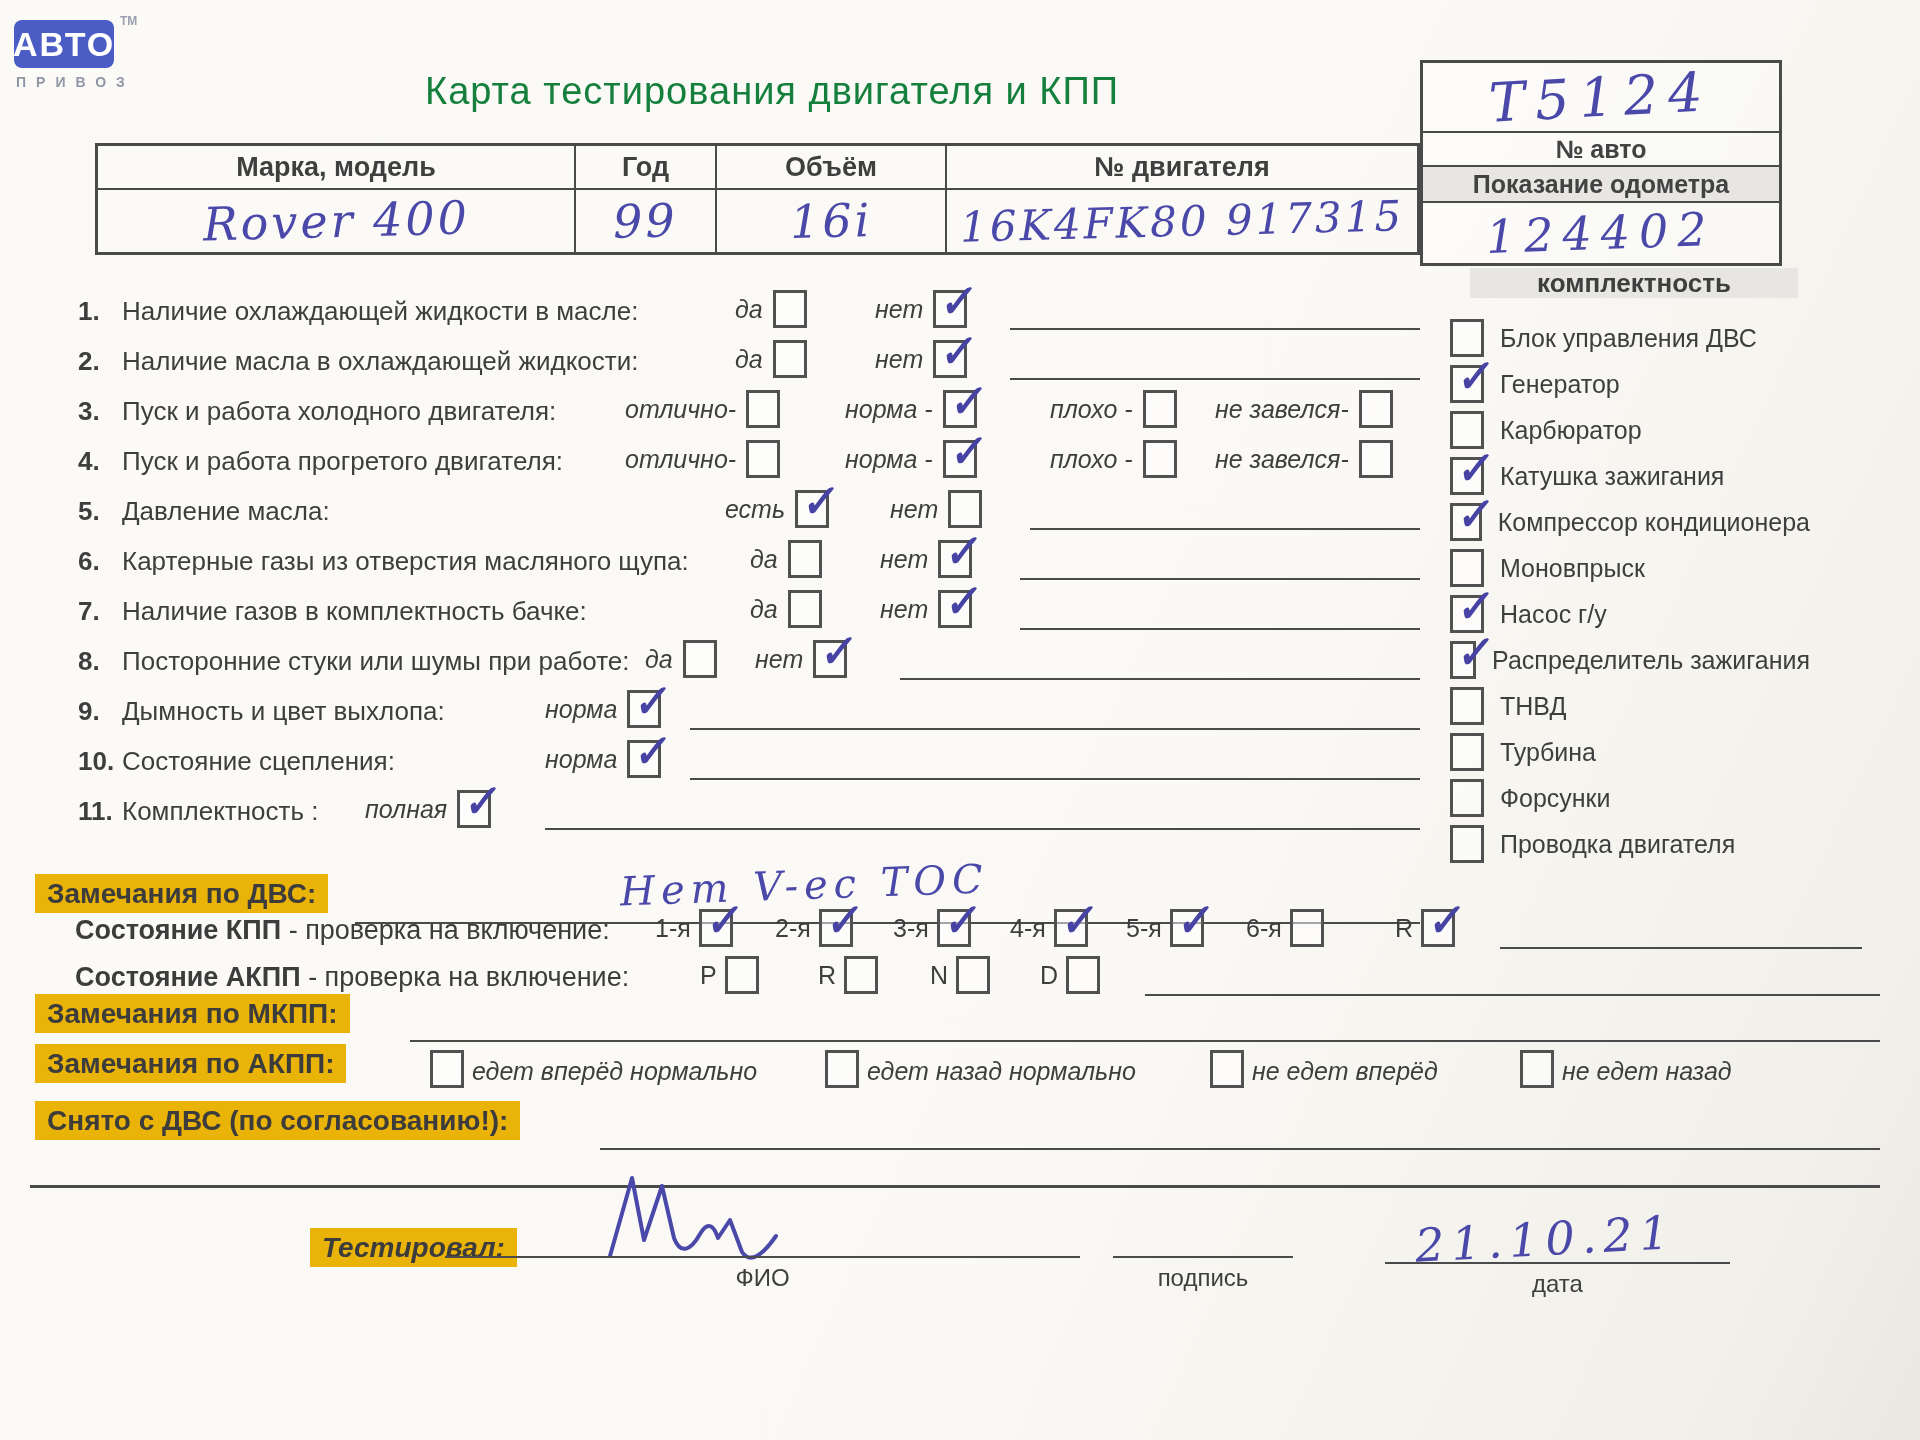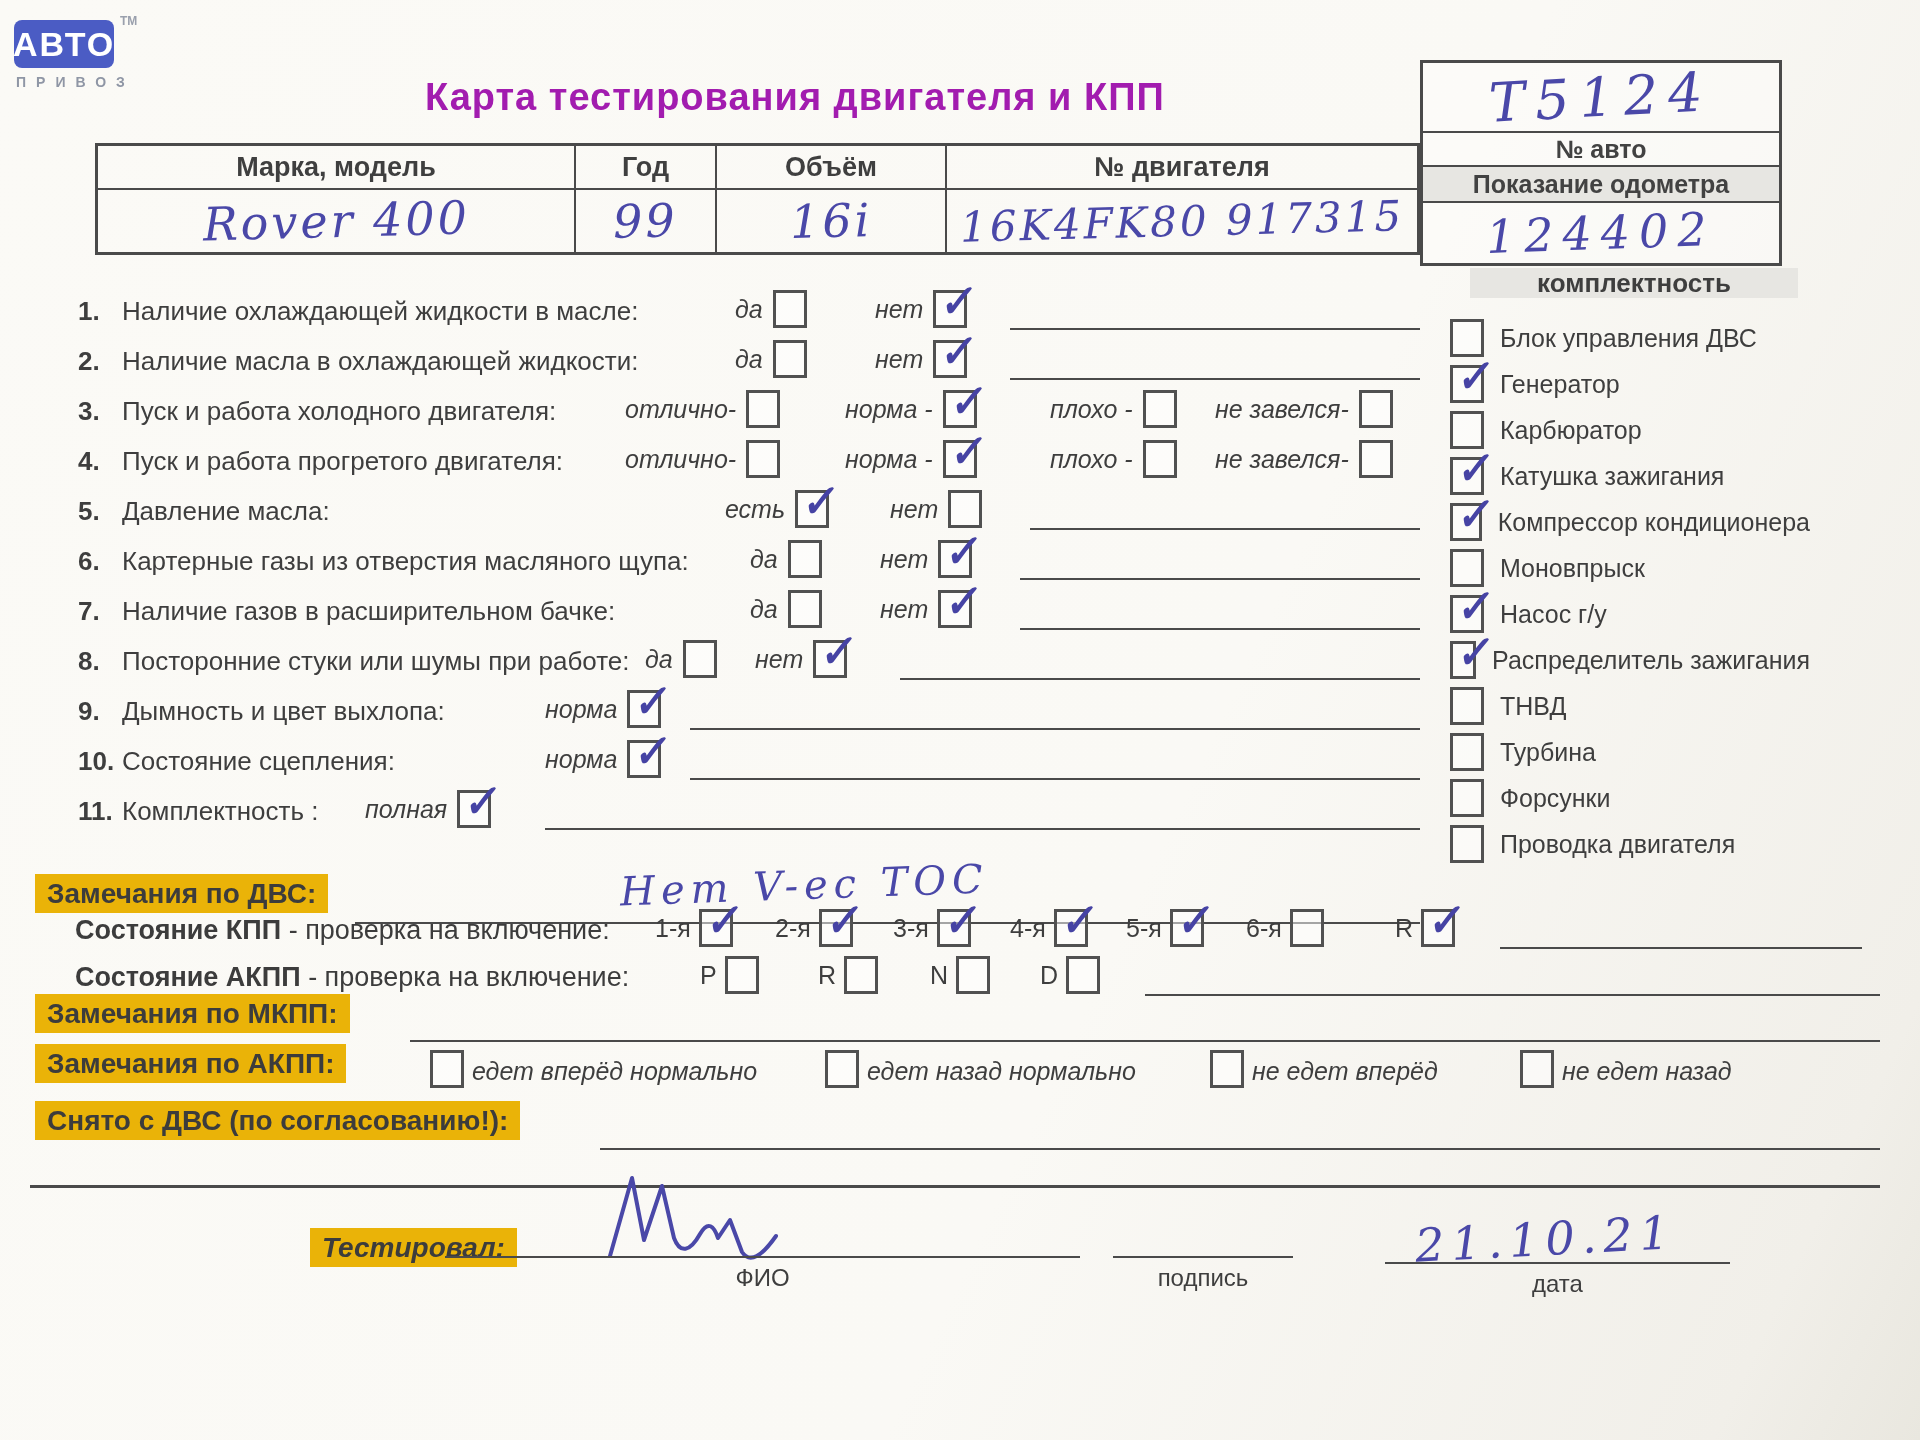--- a/index.html
+++ b/index.html
@@ -12,21 +12,21 @@
   }
   .abs { position:absolute; }
 
   
   .logo-box { position:absolute; left:14px; top:20px; width:100px; height:48px;
     background:#4b5cc4; color:#fff; font-weight:bold; font-size:34px;
     display:flex; align-items:center; justify-content:center; letter-spacing:2px; border-radius:8px;}
   .logo-tm { position:absolute; left:120px; top:14px; font-size:12px; color:#9aa0ad; font-weight:bold;}
   .logo-sub { position:absolute; left:16px; top:74px; font-size:14px; color:#8f96a5; font-weight:bold; letter-spacing:10px;}
 
-  .title { position:absolute; left:425px; top:70px; font-size:38px; font-weight:bold; color:#a21caf; letter-spacing:1px;margin-top:6px;}
+  .title { position:absolute; left:425px; top:70px; font-size:38px; font-weight:normal; color:#15803d; letter-spacing:1px;}
 
   
   .hw { font-family:"DejaVu Serif", serif; font-style:italic; color:#4a48a8; }
 
   
   .vtable { position:absolute; left:95px; top:143px; width:1325px; border:3px solid #4a4a4a; box-sizing:border-box;
     display:grid; grid-template-columns:478px 141px 230px auto; grid-template-rows:44px 62px; }
   .vtable .hc { border-right:2px solid #4a4a4a; border-bottom:2px solid #4a4a4a;
     display:flex; align-items:center; justify-content:center; font-weight:bold; font-size:27px; color:#3f3f3f;}
   .vtable .vc { border-right:2px solid #4a4a4a; display:flex; align-items:center; justify-content:center; }
@@ -242,21 +242,21 @@
       <span class="olbl">нет</span>
       <span class="cb">
         <span class="mk">✓</span>
       </span>
     </span>
   <span class="bline" style="left:1020px;width:400px"></span>
 </div>
 
 <div class="clrow" style="top:588px">
   <span class="clnum">7.</span>
-  <span class="cllabel">Наличие газов в расширительном бачке:</span>
+  <span class="cllabel">Наличие газов в комплектность бачке:</span>
   <span class="opt" style="left:750px">
       <span class="olbl">да</span>
       <span class="cb">
         <span class="mk"></span>
       </span>
     </span>
   <span class="opt" style="left:880px">
       <span class="olbl">нет</span>
       <span class="cb">
         <span class="mk">✓</span>

